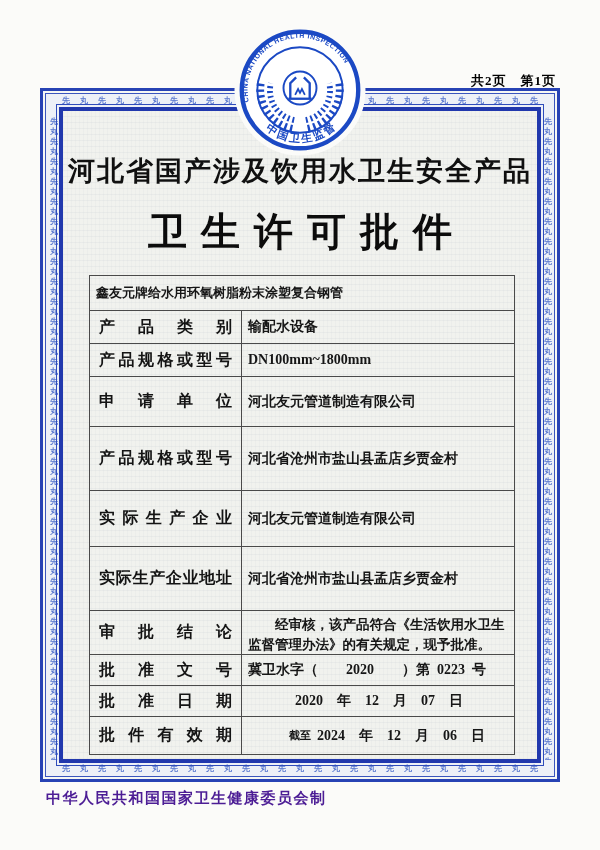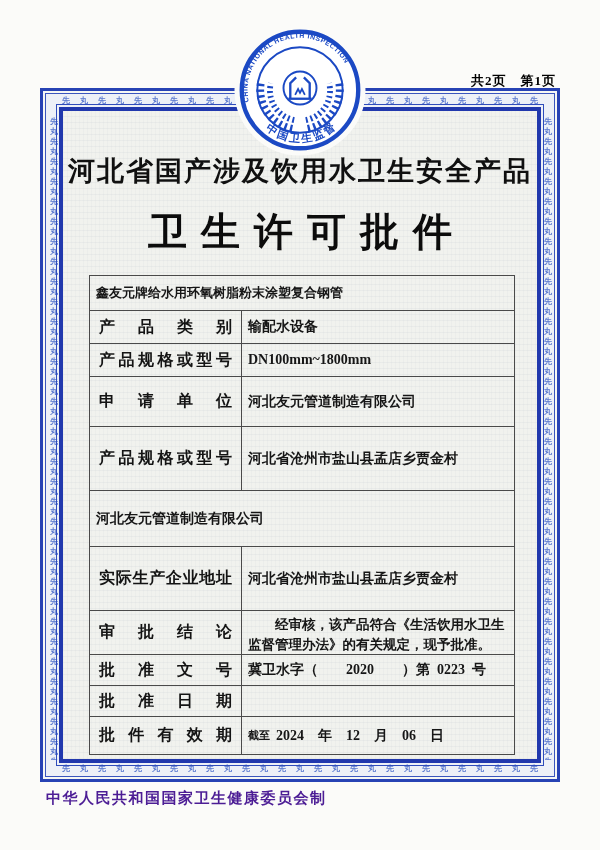--- a/index.html
+++ b/index.html
@@ -39,21 +39,21 @@
   .t-row:first-child { border-top:none; }
   .cell-label { width:152px; border-right:1px solid #4a4a4a; display:flex; align-items:center; padding:0 9px; }
   .cell-label > span { width:100%; font-size:16px; font-weight:bold; color:#141414; text-align:justify; text-align-last:justify; }
   .cell-value { flex:1; display:flex; align-items:center; padding:0 4px 0 6px; font-weight:bold; color:#161616; font-size:14px; }
   .rh34{height:34px} .rh33{height:33px} .rh50{height:50px} .rh64{height:64px} .rh56{height:56px} .rh44{height:44px} .rh31{height:31px} .rh38{height:38px}
   .v-small { font-size:13px; }
   .v-pre { white-space:pre; }
   .v-center { justify-content:center; }
   .v-para { font-size:13.5px; line-height:1.5; display:block; padding-top:4px; }
   .v-para p { text-indent:2em; }
-  .v-prefix { font-size:11px; margin-right:6px; }
+  .v-prefix { font-size:11px; margin-right:6px;margin-left:41px; }
 
   
   .footer { position:absolute; left:46px; top:789px; font-size:15px; font-weight:bold; color:#4c1d95; letter-spacing:1.5px; }
 </style>
 </head>
 <body>
 
 <div class="page">
 
   <div class="page-info">共2页　第1页</div>
@@ -100,20 +100,23 @@
           </div>
 
           <div class="t-row rh64">
             <div class="cell-label">
                 <span>产品规格或型号</span>
               </div>
             <div class="cell-value">河北省沧州市盐山县孟店乡贾金村</div>
           </div>
 
           <div class="t-row rh56">
+            <div class="cell-label">
+                <span>实际生产企业</span>
+              </div>
             <div class="cell-value">河北友元管道制造有限公司</div>
           </div>
 
           <div class="t-row rh64">
             <div class="cell-label">
                 <span>实际生产企业地址</span>
               </div>
             <div class="cell-value">河北省沧州市盐山县孟店乡贾金村</div>
           </div>
 
@@ -130,20 +133,21 @@
             <div class="cell-label">
                 <span>批准文号</span>
               </div>
             <div class="cell-value v-pre">冀卫水字（　　2020　　）第  0223  号</div>
           </div>
 
           <div class="t-row rh31">
             <div class="cell-label">
                 <span>批准日期</span>
               </div>
+            <div class="cell-value v-center v-pre">2020　年　12　月　07　日</div>
           </div>
 
           <div class="t-row rh38">
             <div class="cell-label">
                 <span>批件有效期</span>
               </div>
             <div class="cell-value v-pre">
               <span class="v-prefix">截至</span>
               <span>2024　年　12　月　06　日</span>
             </div>

